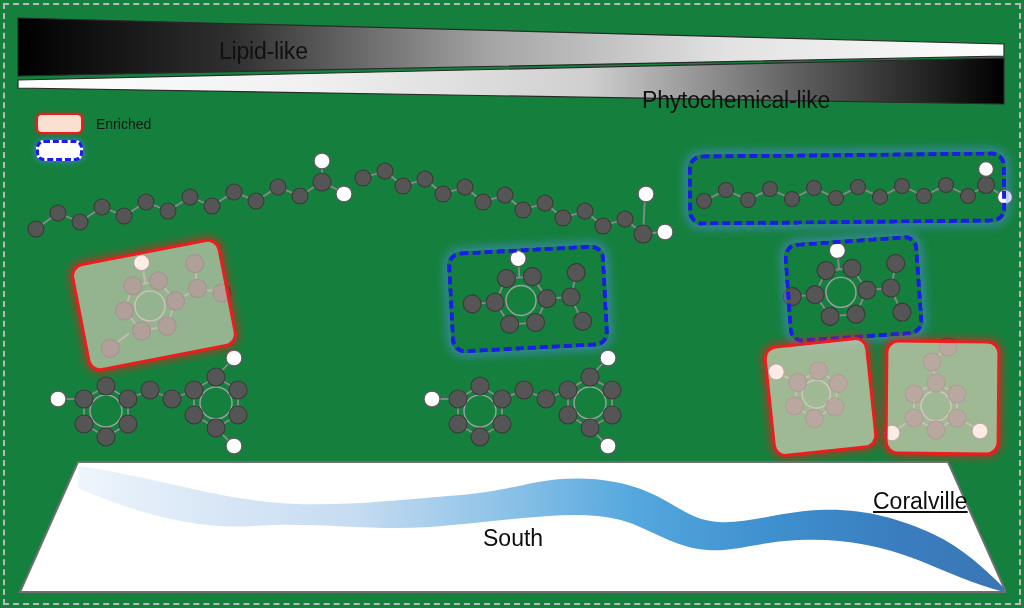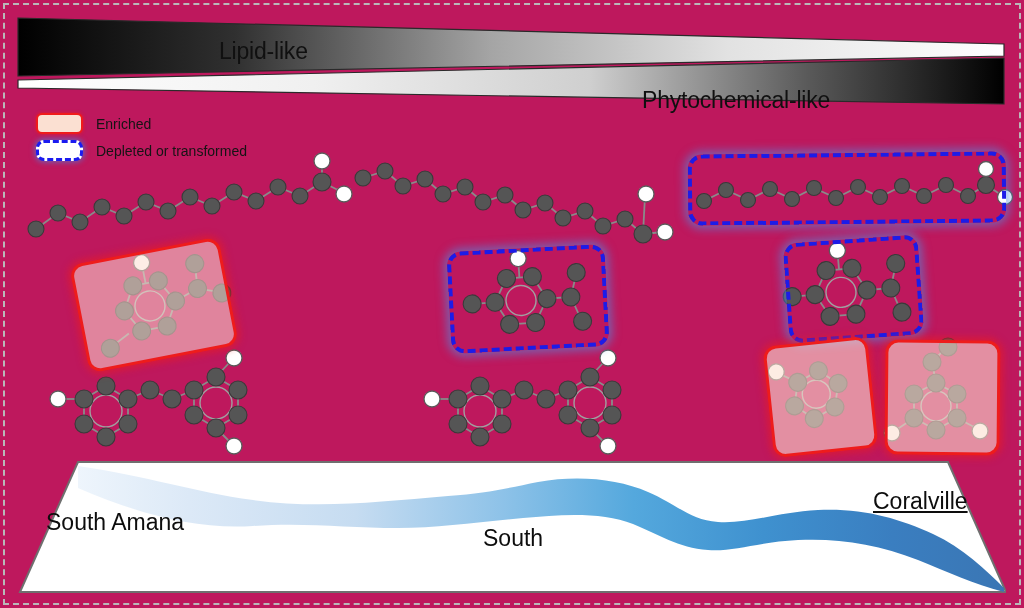--- a/index.html
+++ b/index.html
@@ -1,18 +1,18 @@
 <!DOCTYPE html>
 <html><head>
 <meta charset="utf-8">
 <style>
   html,body{margin:0;padding:0;background:#ffffff;}
   body{font-family:"Liberation Sans",sans-serif;}
   #figure{
-    position:relative;width:1024px;height:608px;background:#be185d;
+    position:relative;width:1024px;height:608px;background:#15803d;
     box-sizing:border-box;overflow:hidden;
   }
   #figure-border{
     position:absolute;left:3px;top:3px;right:3px;bottom:3px;
     border:2px dashed #b9b9b9;box-sizing:border-box;pointer-events:none;
   }
   .abs{position:absolute;}
   
   #gradient-band{left:14px;top:14px;width:996px;height:92px;}
   .band-label{
@@ -83,21 +83,20 @@
     <div class="band-label" id="phyto-label">Phytochemical-like</div>
   </div>
 
   <div class="abs" id="legend">
     <div class="legend-row">
       <span class="legend-swatch sw-enriched"></span>
       <span class="legend-text">Enriched</span>
     </div>
     <div class="legend-row">
       <span class="legend-swatch sw-depleted"></span>
-      <span class="legend-text">Depleted or transformed</span>
     </div>
   </div>
 
   <svg class="abs" style="left:0;top:0;" width="1024" height="608">
     <defs>
       <style>
         .c  { fill:#555555; stroke:#3a3a3a; stroke-width:1.1; }
         .o  { fill:#ffffff; stroke:#5a5a5a; stroke-width:1.3; }
         .b  { stroke:#8a8a8a; stroke-width:1.8; fill:none; }
         .rg { fill:none; stroke:#a0a0a0; stroke-width:1.4; }
@@ -371,18 +370,17 @@
                C 860,92 820,86 780,88
                C 740,90 715,100 690,98
                C 660,96 640,82 615,72
                C 585,60 545,62 505,66
                C 460,70 420,76 380,76
                C 330,76 285,70 235,74
                C 180,78 120,62 60,36
                Z"></path>
       <text class="river-label" x="0" y="0" style="display:none"></text>
     </svg>
-    <div class="river-label" id="label-south-amana">South Amana</div>
     <div class="river-label" id="label-oxford">South</div>
     <div class="river-label" id="label-coralville">Coralville</div>
   </div>
 
 </div>
 
 </body></html>

